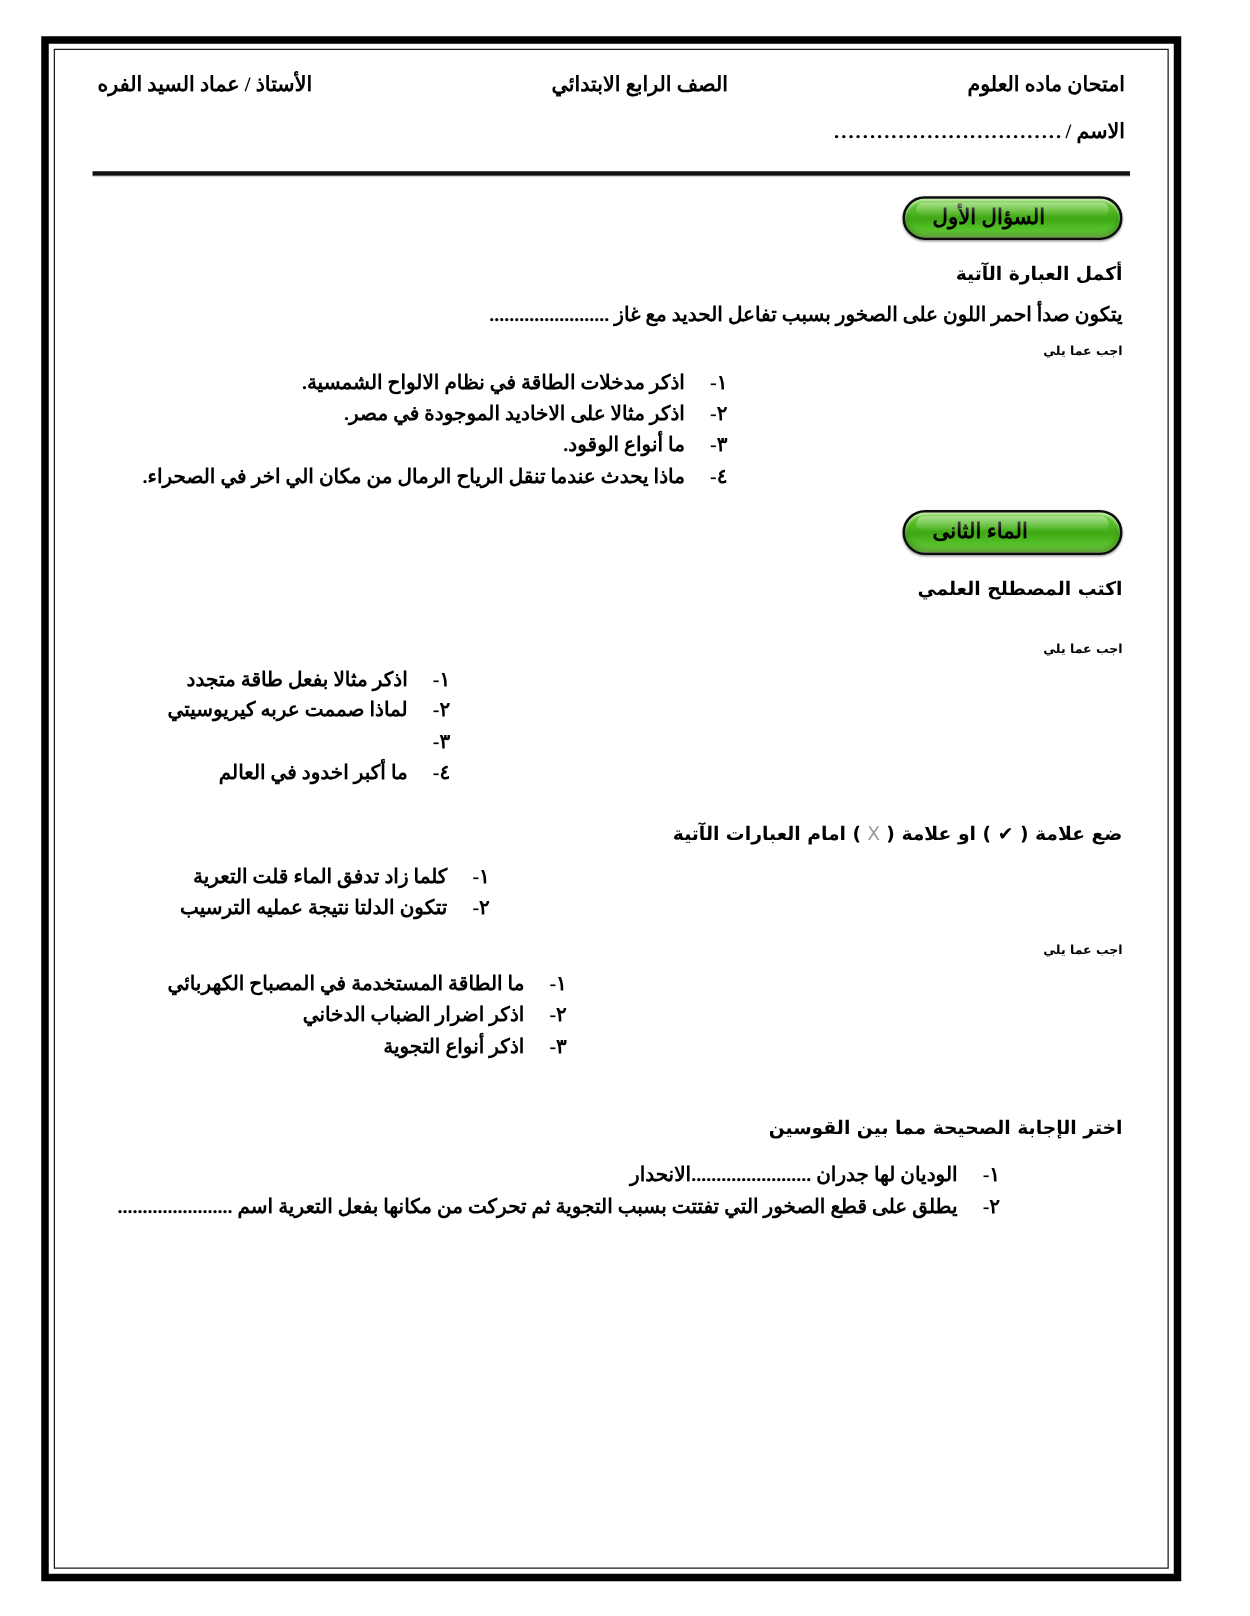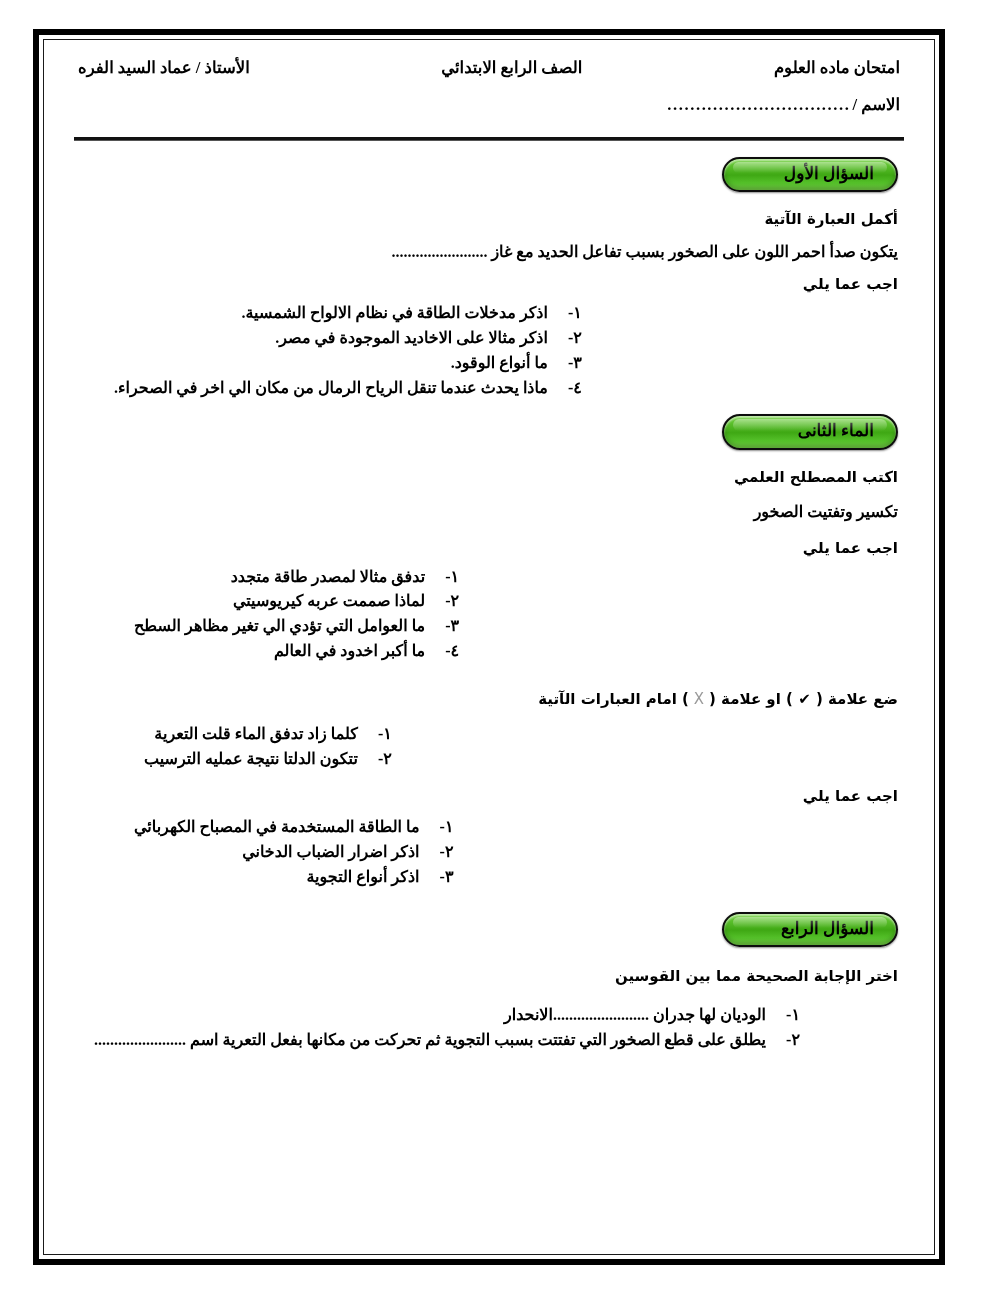--- a/index.html
+++ b/index.html
@@ -91,21 +91,21 @@
   
   .badge-row {
     display: flex;
     justify-content: flex-start;
     padding-right: 6px;
   }
   .q-badge {
     display: inline-block;
     min-width: 128px;
     padding: 4px 22px 6px 22px;
-    text-align: right;
+    text-align: left;
     border-radius: 999px;
     border: 2.5px solid #0d0d0d;
     background:
       linear-gradient(to bottom,
         #7bd44a 0%,
         #5fc32f 18%,
         #3fa814 52%,
         #55c12a 78%,
         #74cf45 100%);
     box-shadow:
@@ -134,21 +134,21 @@
   
   .inst-heading {
     font-family: "DejaVu Sans", "Liberation Sans", sans-serif;
     font-weight: bold;
     font-size: 15px;
     letter-spacing: -0.3px;
     text-align: right;
     padding-right: 6px;
   }
   .inst-heading.small {
-    font-size: 15px;
+    font-size: 10px;
   }
   .inst-heading .mark-check { font-family: "DejaVu Sans", sans-serif; font-weight: bold; }
   .inst-heading .mark-x { color: #9a9a9a; font-weight: normal; }
 
   
   .stmt {
     font-family: "Liberation Serif", "DejaVu Serif", serif;
     font-weight: bold;
     font-size: 16px;
     text-align: right;
@@ -266,41 +266,39 @@
   <div class="badge-row">
     <span class="q-badge">الماء الثانى</span>
   </div>
 
   <div class="sp-18"></div>
 
   <div class="inst-heading">اكتب المصطلح العلمي</div>
 
   <div class="sp-16"></div>
 
-  <div class="term">تكسير وتفتيت الصخور</div>
 
   <div class="sp-18"></div>
 
   <div class="inst-heading small">اجب عما يلي</div>
 
   <div class="sp-8"></div>
 
   <div class="block-right">
     <ol class="q-list" style="margin-left:60px;">
       <li>
               <span class="num">١-</span>
-              <span class="txt">تدفق مثالا لمصدر طاقة متجدد</span>
+              <span class="txt">اذكر مثالا بفعل طاقة متجدد</span>
             </li>
       <li>
               <span class="num">٢-</span>
               <span class="txt">لماذا صممت عربه كيريوسيتي</span>
             </li>
       <li>
               <span class="num">٣-</span>
-              <span class="txt">ما العوامل التي تؤدي الي تغير مظاهر السطح</span>
             </li>
       <li>
               <span class="num">٤-</span>
               <span class="txt">ما أكبر اخدود في العالم</span>
             </li>
     </ol>
   </div>
 
   <div class="sp-20"></div>
 
@@ -344,23 +342,20 @@
             </li>
       <li>
               <span class="num">٣-</span>
               <span class="txt">اذكر أنواع التجوية</span>
             </li>
     </ol>
   </div>
 
   <div class="sp-22"></div>
 
-  <div class="badge-row">
-    <span class="q-badge">السؤال الرابع</span>
-  </div>
 
   <div class="sp-20"></div>
 
   <div class="inst-heading">اختر الإجابة الصحيحة مما بين القوسين</div>
 
   <div class="sp-18"></div>
 
   <div class="block-right">
     <ol class="q-list" style="margin-left:20px;">
       <li>

